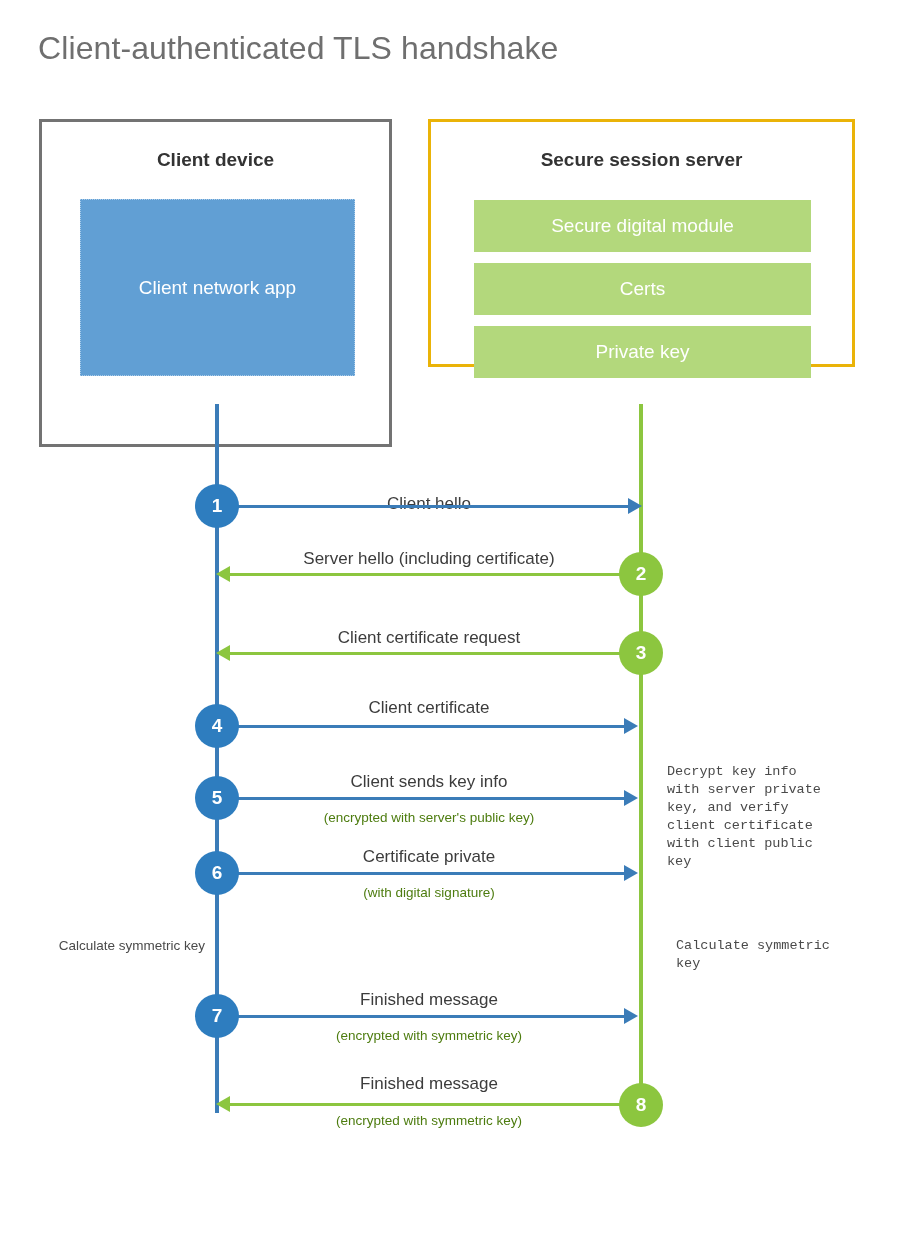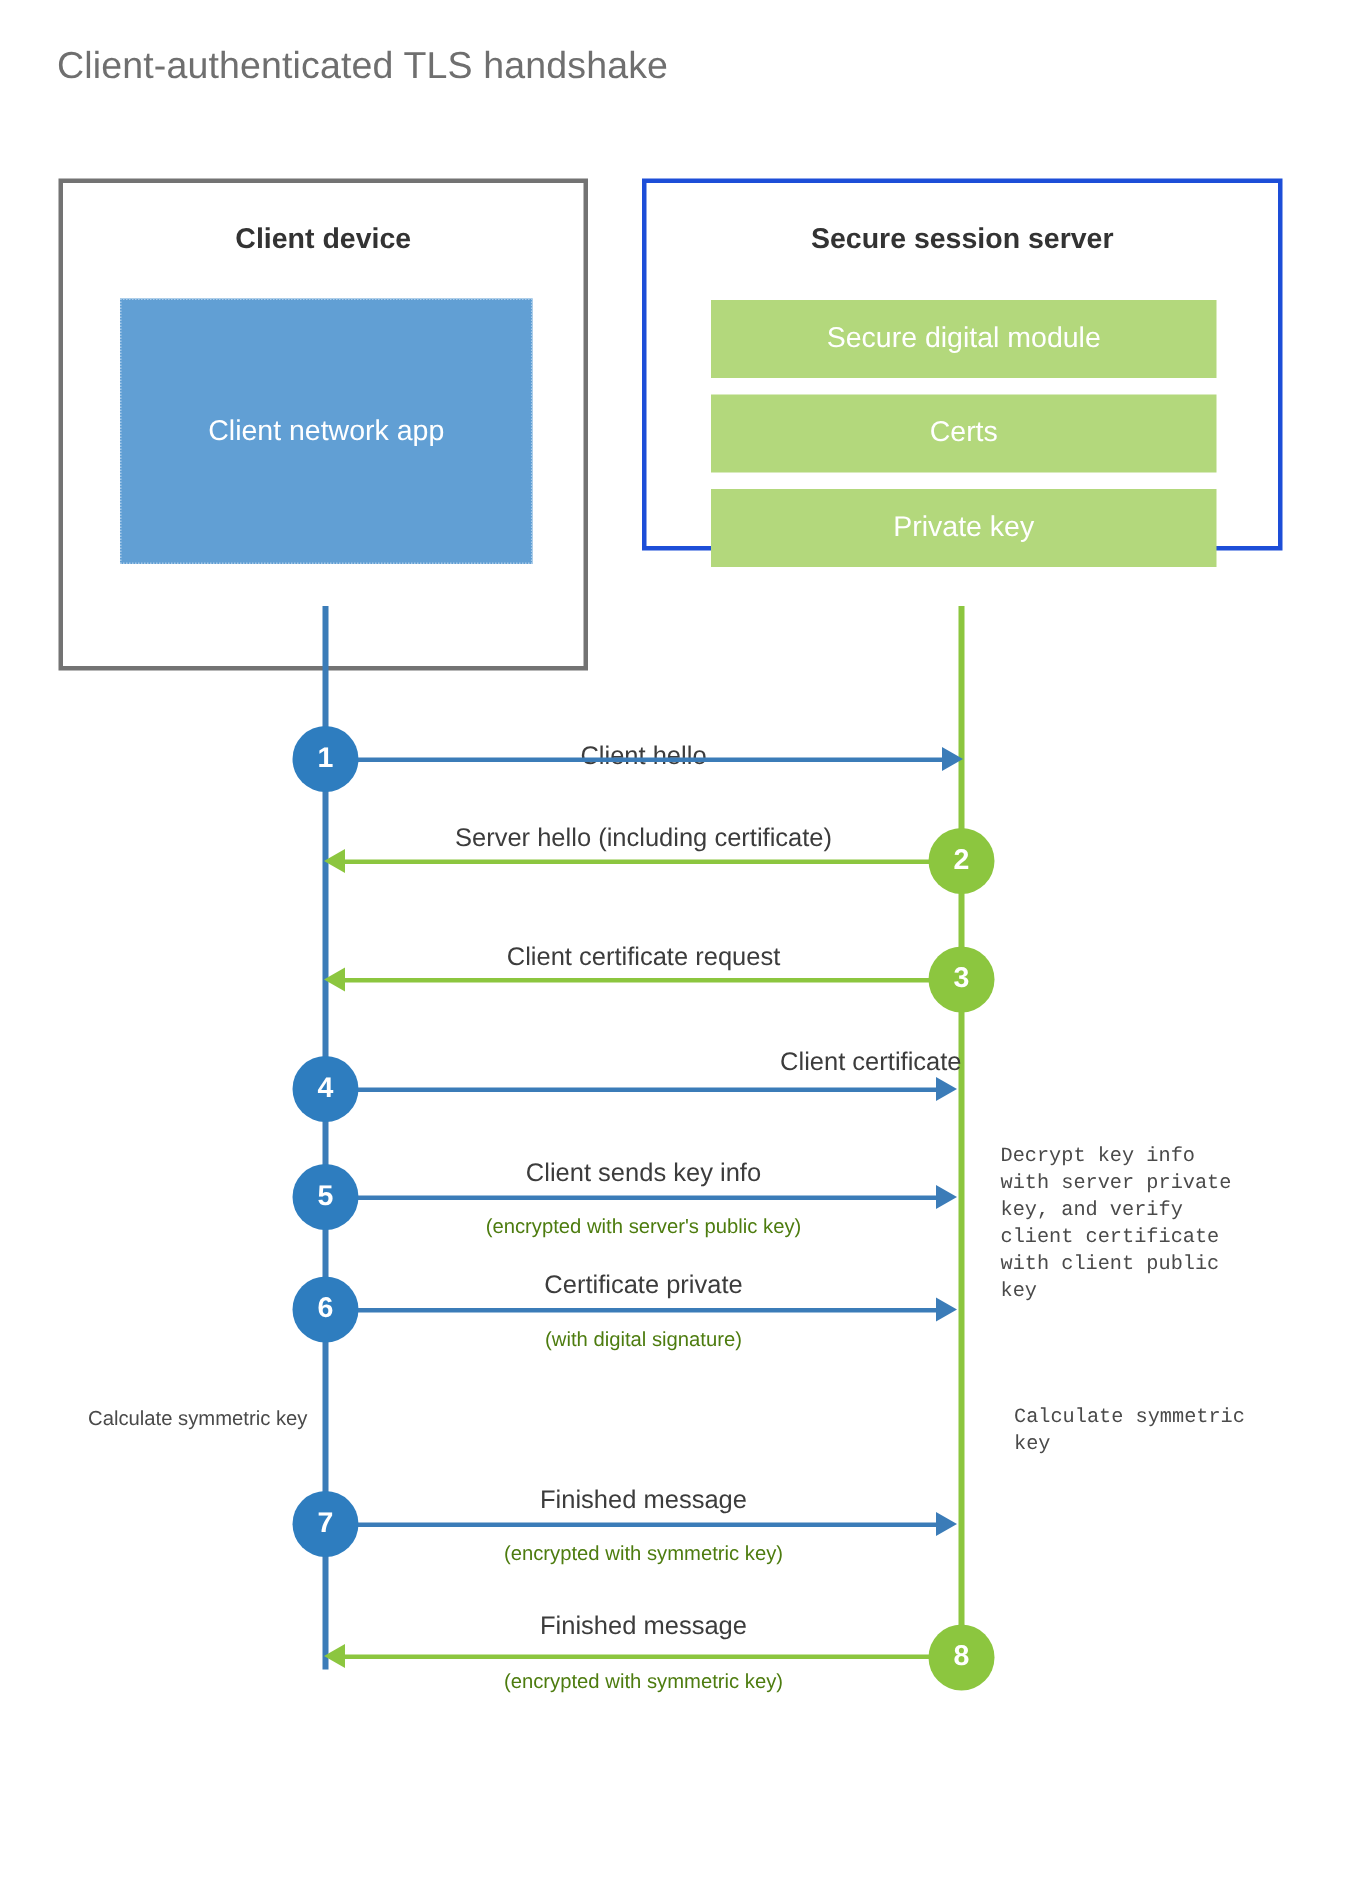--- a/index.html
+++ b/index.html
@@ -17,21 +17,21 @@
     height: 1256px;
     background: #ffffff;
     overflow: hidden;
   }
 
   
   .page-title {
     position: absolute;
     left: 38px;
     top: 30px;
-    font-size: 25px;
+    font-size: 32px;
     font-weight: 400;
     color: #6f6f6f;
     letter-spacing: 0.1px;
     white-space: nowrap;
   }
 
   
   .entity-box {
     position: absolute;
     background: #ffffff;
@@ -42,21 +42,21 @@
     top: 119px;
     width: 353px;
     height: 328px;
     border: 3px solid #737373;
   }
   .entity-box.server {
     left: 428px;
     top: 119px;
     width: 427px;
     height: 248px;
-    border: 3px solid #1d4ed8;
+    border: 3px solid #eab308;
   }
   .entity-title {
     position: absolute;
     left: 0;
     right: 0;
     top: 27px;
     text-align: center;
     font-size: 19px;
     font-weight: bold;
     color: #333333;
@@ -208,21 +208,21 @@
   <div class="msg-label" style="left:217px; top:549px; width:424px;">Server hello (including certificate)</div>
   <div class="arrow-line green" style="left:228px; top:573px; width:413px;"></div>
   <div class="arrow-head left green" style="left:216px; top:566px;"></div>
   <div class="step-circle green" style="left:619px; top:552px;">2</div>
 
   <div class="msg-label" style="left:217px; top:628px; width:424px;">Client certificate request</div>
   <div class="arrow-line green" style="left:228px; top:652px; width:413px;"></div>
   <div class="arrow-head left green" style="left:216px; top:645px;"></div>
   <div class="step-circle green" style="left:619px; top:631px;">3</div>
 
-  <div class="msg-label" style="left:217px; top:698px; width:424px;text-align:right;">Client certificate</div>
+  <div class="msg-label" style="left:217px; top:698px; width:424px;">Client certificate</div>
   <div class="arrow-line blue" style="left:217px; top:725px; width:409px;"></div>
   <div class="arrow-head right blue" style="left:624px; top:718px;"></div>
   <div class="step-circle blue" style="left:195px; top:704px;">4</div>
 
   <div class="msg-label" style="left:217px; top:772px; width:424px;">Client sends key info</div>
   <div class="arrow-line blue" style="left:217px; top:797px; width:409px;"></div>
   <div class="arrow-head right blue" style="left:624px; top:790px;"></div>
   <div class="msg-sublabel" style="left:217px; top:810px; width:424px;">(encrypted with server's public key)</div>
   <div class="step-circle blue" style="left:195px; top:776px;">5</div>
 

